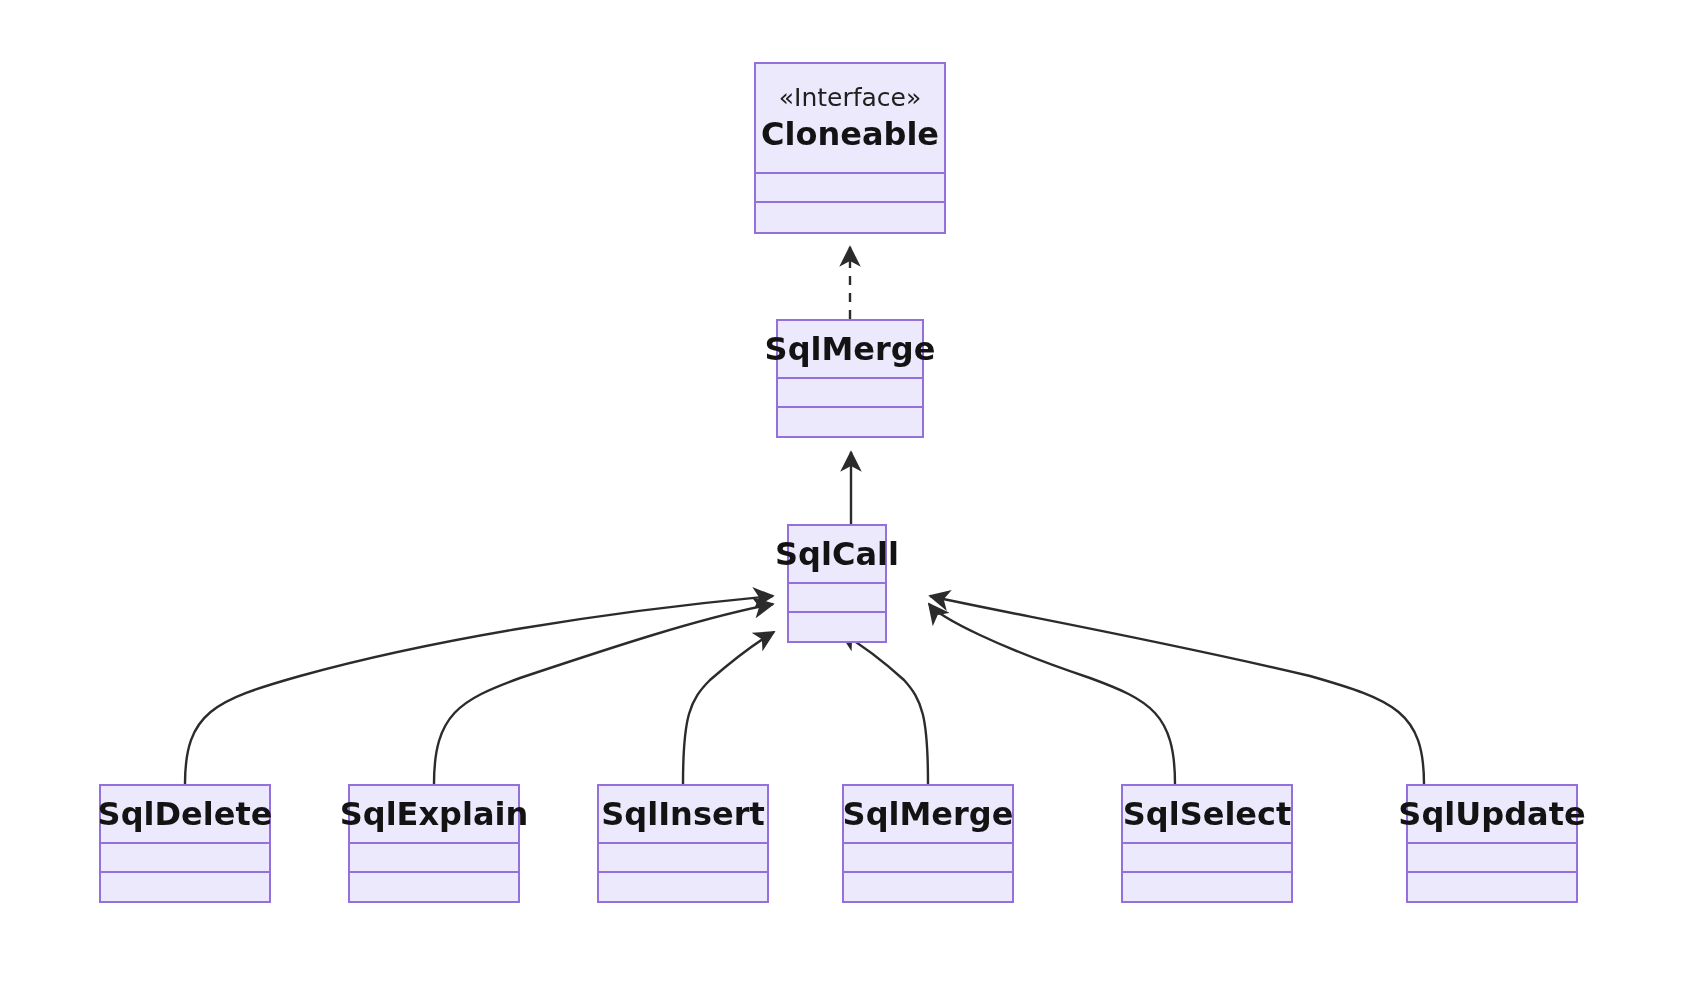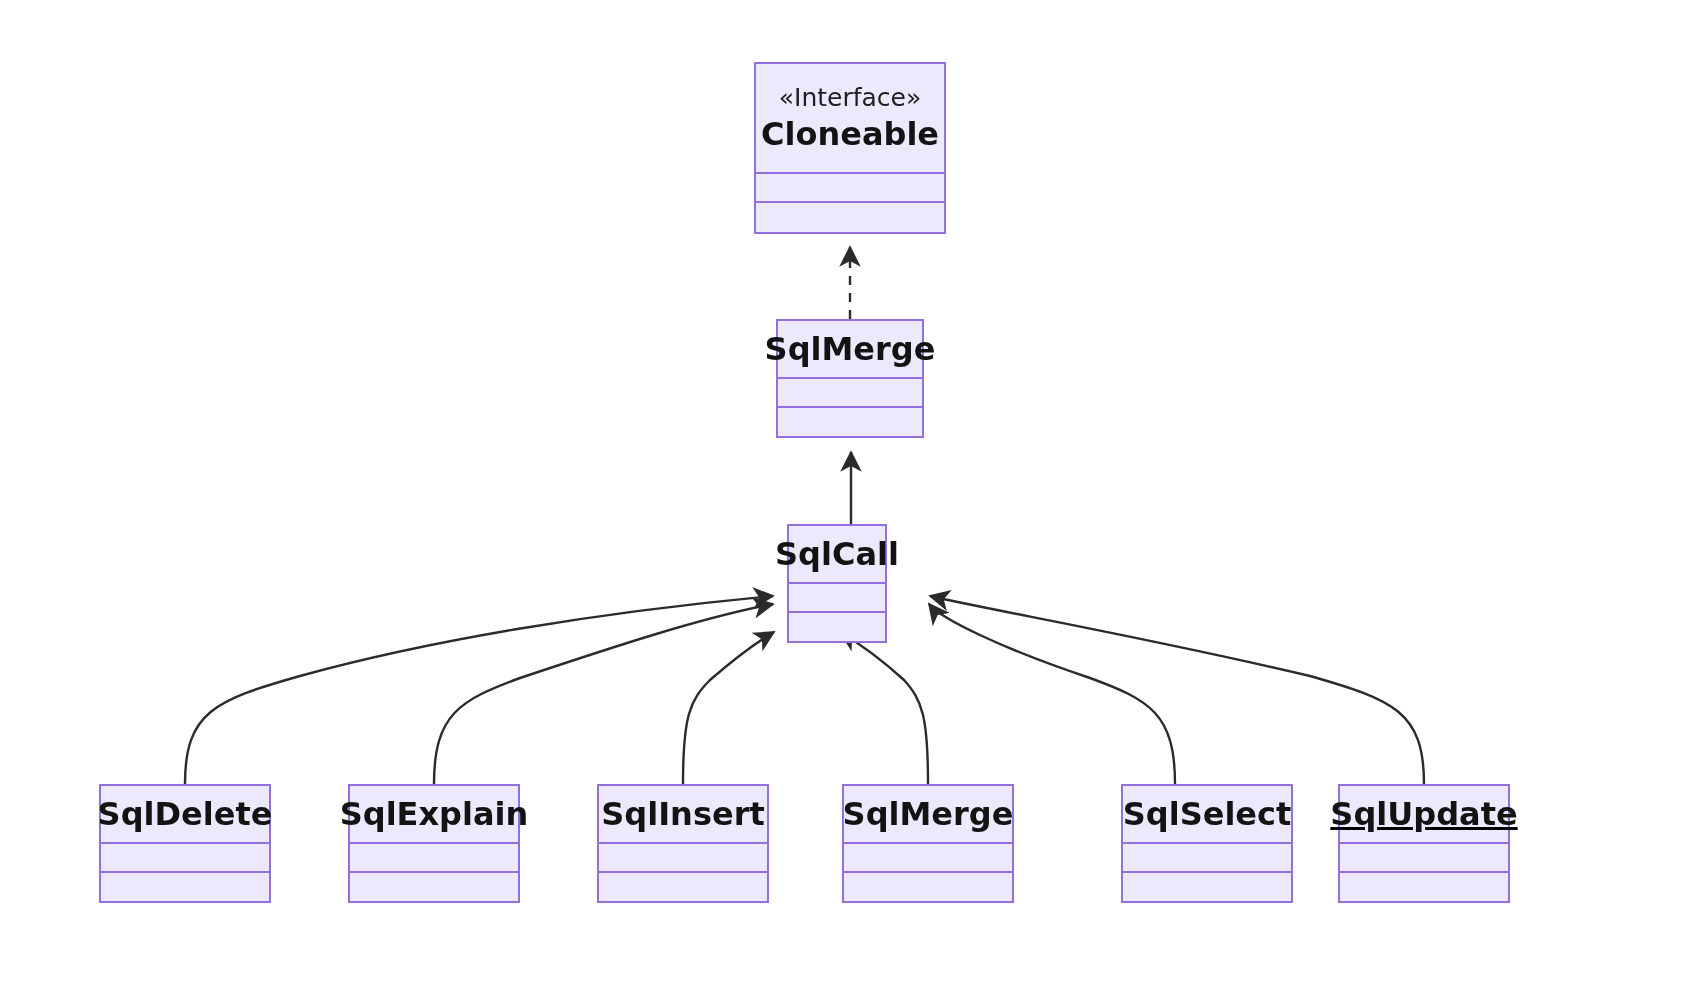--- a/index.html
+++ b/index.html
@@ -83,21 +83,21 @@
 
   .leaf-node { top: 784px; width: 172px; height: 119px; }
   .leaf-node .uml-header { height: 59px; }
   .leaf-node .uml-compartment { height: 29px; }
 
   #node-sqldelete  { left: 99px; justify-content: center;   }
   #node-sqlexplain { left: 348px;  }
   #node-sqlinsert  { left: 597px; justify-content: flex-end;  }
   #node-sqlmerge   { left: 842px;  }
   #node-sqlselect  { left: 1089px; margin-left: 32px; }
-  #node-sqlupdate  { left: 1338px; text-decoration: underline; }
+  #node-sqlupdate  { left: 1406px; }
 </style>
 </head>
 <body>
 
 <div id="diagram-canvas">
 
   <svg id="edge-layer" viewBox="0 0 1688 984" width="1688" height="984" xmlns="http://www.w3.org/2000/svg">
     <defs>
       <marker id="arrow-solid" viewBox="0 0 12 12" refX="11" refY="6" markerWidth="9" markerHeight="9" orient="auto-start-reverse">
         <path d="M 0 0 L 12 6 L 0 12 L 3.2 6 z" fill="#2B2B2B"></path>

